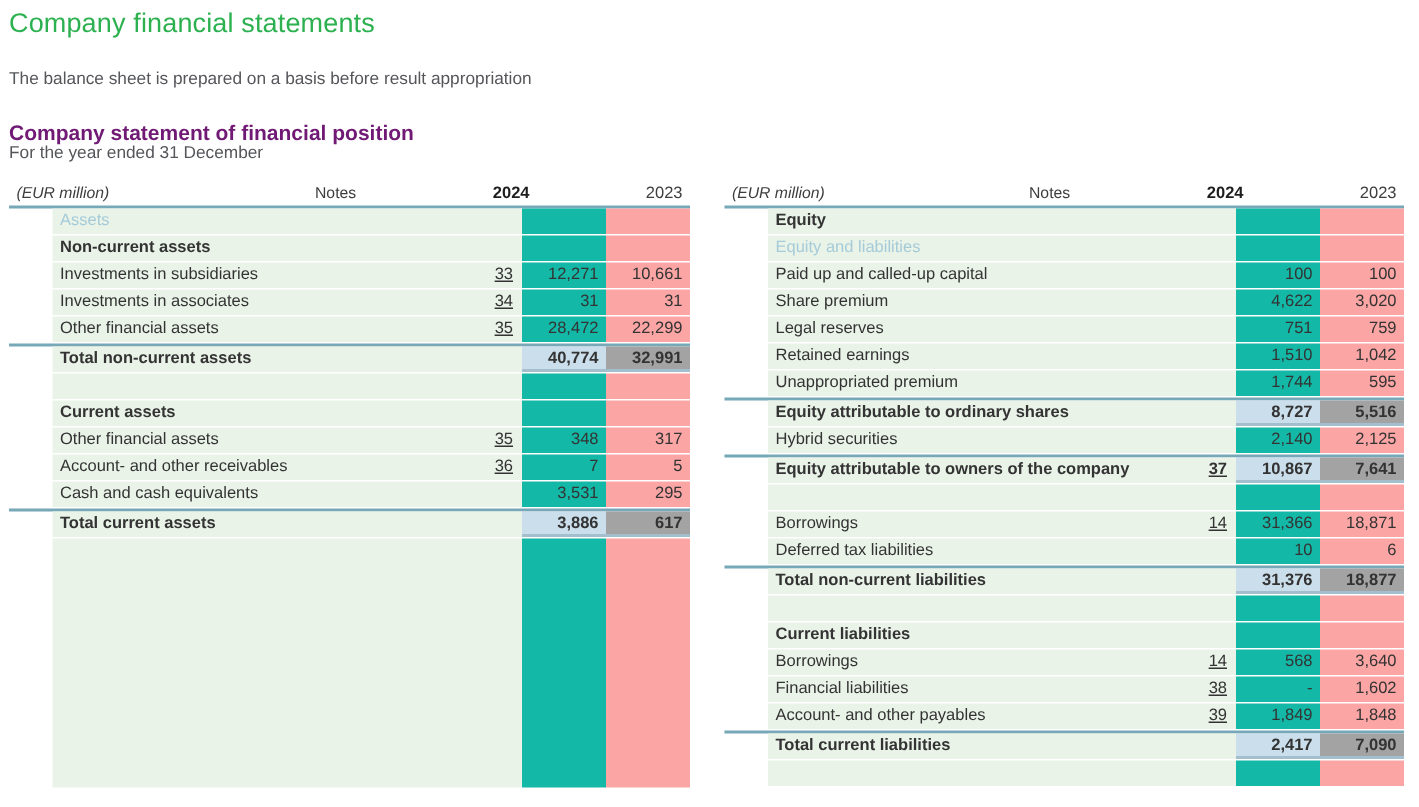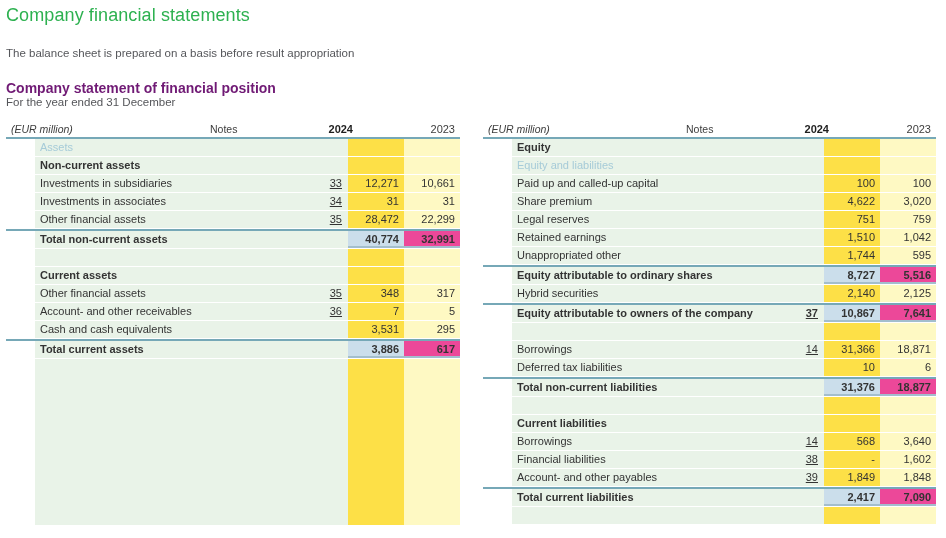--- a/index.html
+++ b/index.html
@@ -24,29 +24,29 @@
   .h-unit { flex:1; font-style:italic; font-size:10.5px; color:#3d3d3d; padding-left:5px; }
   .h-notes { width:46px; text-align:left; padding-right:6px; font-size:10.5px; color:#3d3d3d; }
   .h-2024 { width:56px; text-align:right; padding-right:5px; font-weight:bold; color:#1e1e1e; }
   .h-2023 { width:56px; text-align:right; padding-right:5px; color:#3d3d3d; }
 
   .trow { display:flex; border-bottom:1px solid #ffffff; }
   .trow > div { height:17px; line-height:17px; box-sizing:border-box; }
   .c-label { flex:1; padding-left:5px; background:#e9f3e8; white-space:nowrap; overflow:hidden;margin-left:29px; }
   .c-notes { width:46px; text-align:right; padding-right:6px; background:#e9f3e8; }
   .c-val { width:56px; text-align:right; padding-right:5px; }
-  .col2024 { background:#fde047; }
-  .col2023 { background:#fef9c3; }
+  .col2024 { background:#14b8a6; }
+  .col2023 { background:#fca5a5; }
 
   .trow.section .c-label { color:#a6cbd8; }
   .trow.subheader { font-weight:bold; }
 
   .trow.total, .trow.grand { font-weight:bold; border-top:2px solid #76a8b7; }
   .trow.total .col2024 { background:#cbdeeb; border-bottom:2px solid #a3becd; }
-  .trow.total .col2023 { background:#ec4899; border-bottom:2px solid #a3becd; }
+  .trow.total .col2023 { background:#a3a3a3; border-bottom:2px solid #a3becd; }
   .trow.total, .trow.grand { border-bottom-color:transparent; }
 
   .trow.filler { flex:1; border-bottom:none; }
   .trow.filler > div { height:auto; }
 
   .note-link { text-decoration:underline; color:#333; cursor:pointer; }
 </style>
 </head>
 <body>
 
@@ -182,21 +182,21 @@
           <div class="c-val col2024"><span>751</span></div>
           <div class="c-val col2023"><span>759</span></div>
         </div>
         <div class="trow item">
           <div class="c-label"><span>Retained earnings</span></div>
           <div class="c-notes"></div>
           <div class="c-val col2024"><span>1,510</span></div>
           <div class="c-val col2023"><span>1,042</span></div>
         </div>
         <div class="trow item">
-          <div class="c-label"><span>Unappropriated other</span></div>
+          <div class="c-label"><span>Unappropriated premium</span></div>
           <div class="c-notes"></div>
           <div class="c-val col2024"><span>1,744</span></div>
           <div class="c-val col2023"><span>595</span></div>
         </div>
         <div class="trow total">
           <div class="c-label"><span>Equity attributable to ordinary shares</span></div>
           <div class="c-notes"></div>
           <div class="c-val col2024"><span>8,727</span></div>
           <div class="c-val col2023"><span>5,516</span></div>
         </div>

